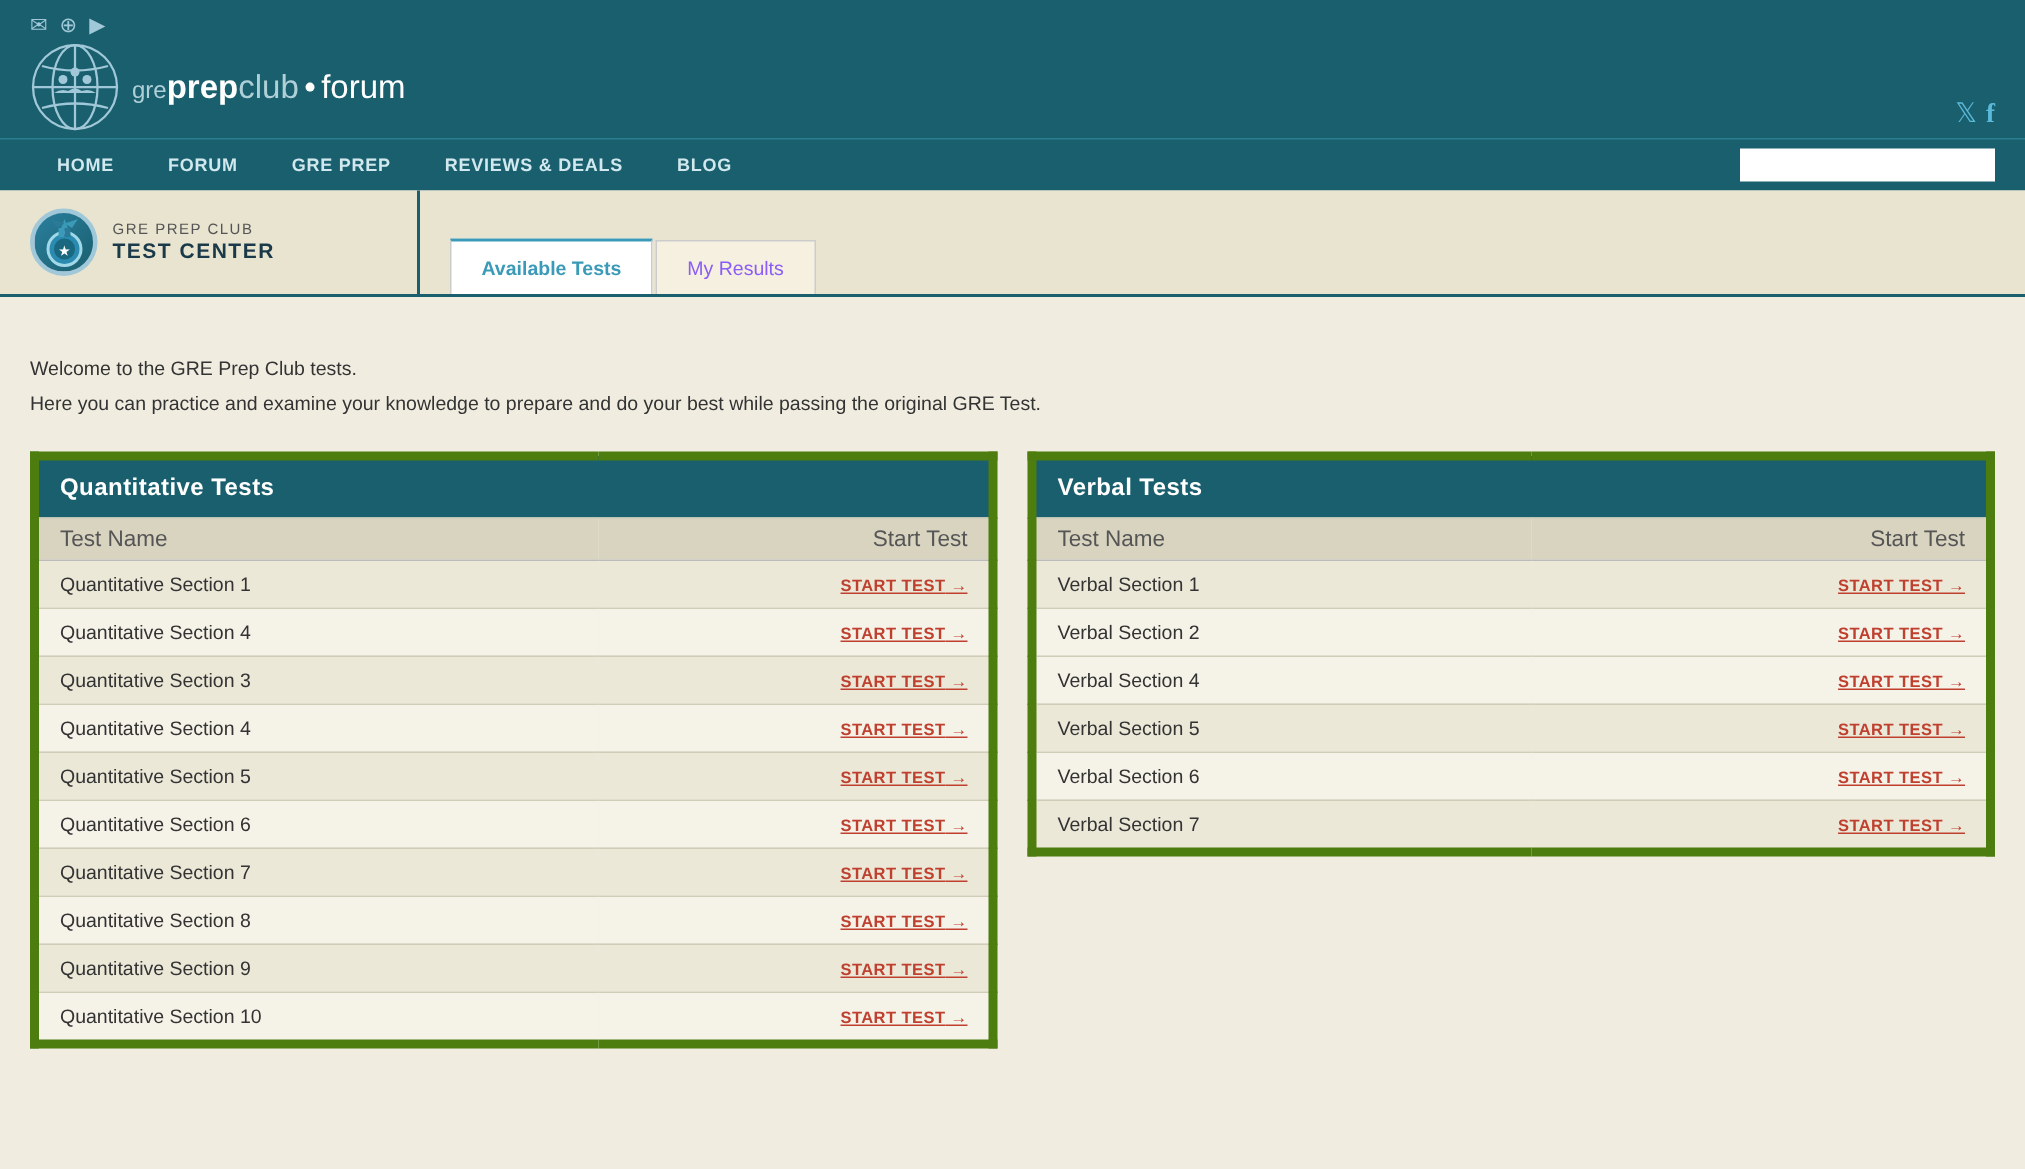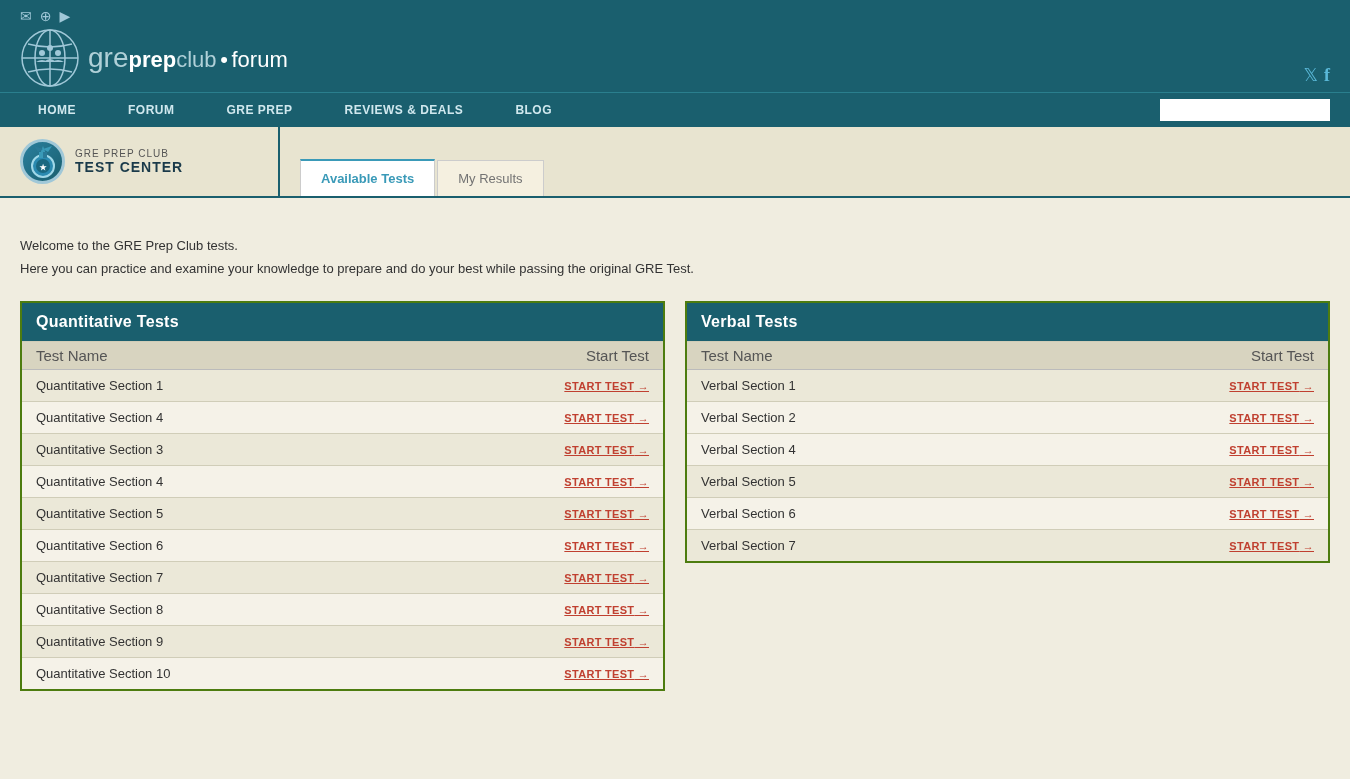--- a/index.html
+++ b/index.html
@@ -12,46 +12,46 @@
     .logo-icons { display: flex; gap: 8px; margin-bottom: 4px; }
     .logo-main { display: flex; align-items: center; gap: 8px; padding-bottom: 4px; }
     .logo-globe { width: 60px; height: 60px; }
     .social-icons { display: flex; gap: 6px; align-items: center; padding-bottom: 6px; }
     .social-icon { color: #a0c8d8; font-size: 16px; cursor: pointer; }
     .utility-icon { color: #a0c8d8; font-size: 14px; cursor: pointer; }
 
     
     .nav-bar { background: #1a5f6e; border-top: 1px solid #2a7f8e; padding: 0 20px; }
     .nav-bar-inner { max-width: 1350px; margin: 0 auto; display: flex; align-items: center; justify-content: space-between; }
-    .nav-links { display: flex; gap: 16px; }
+    .nav-links { display: flex; gap: 0; }
     .nav-link { color: #d0e8ee; font-size: 12px; font-weight: bold; padding: 10px 18px; text-decoration: none; cursor: pointer; letter-spacing: 0.5px; }
     .search-box { background: white; border: none; padding: 4px 8px; width: 170px; font-size: 12px; }
 
     
     .test-center-header { background: #e8e4d0; border-bottom: 2px solid #1a5f6e; padding: 0 20px; }
     .test-center-header-inner { max-width: 1350px; margin: 0 auto; display: flex; align-items: stretch; }
     .test-center-logo-area { display: flex; align-items: center; gap: 10px; padding: 12px 20px 12px 0; border-right: 2px solid #1a5f6e; min-width: 260px; }
     .tc-badge { width: 45px; height: 45px; border-radius: 50%; background: linear-gradient(135deg, #2a7f9e, #1a5f6e); display: flex; align-items: center; justify-content: center; color: white; font-size: 16px; border: 3px solid #a0c8d8; }
     .tc-title-area { display: flex; flex-direction: column; }
     .tc-subtitle { font-size: 10px; color: #555; letter-spacing: 1px; text-transform: uppercase; font-weight: normal; }
     .tc-title { font-size: 14px; color: #1a3a4a; font-weight: bold; letter-spacing: 1px; }
     .tc-tabs { display: flex; align-items: flex-end; padding-left: 20px; }
-    .tc-tab { padding: 10px 20px; font-size: 13px; cursor: pointer; border: 1px solid #ccc; border-bottom: none; margin-right: 2px; background: #f5f0e0; color: #737373; text-decoration: none; }
+    .tc-tab { padding: 10px 20px; font-size: 13px; cursor: pointer; border: 1px solid #ccc; border-bottom: none; margin-right: 2px; background: #f5f0e0; color: #8b5cf6; text-decoration: none; }
     .tc-tab.active { background: white; color: #3a9ab8; border-top: 2px solid #3a9ab8; font-weight: bold; }
 
     
     .main-content { max-width: 1350px; margin: 16px auto; padding: 20px 20px; }
     .welcome-text { margin-bottom: 20px; color: #333; line-height: 1.8; font-size: 13px; }
 
     
     .tables-row { display: flex; gap: 20px; align-items: flex-start; }
     .table-section { flex: 1; }
 
     
-    .test-table { width: 100%; border-collapse: collapse; border: 2px solid #4d7c0f; }
+    .test-table { width: 100%; border-collapse: collapse; border: 6px solid #4d7c0f; }
     .test-table .table-header { background: #1a5f6e; color: white; font-size: 16px; font-weight: bold; padding: 10px 14px; letter-spacing: 0.3px; }
     .test-table .col-header { background: #d8d4c0; color: #555; font-size: 15px; padding: 5px 14px; border-bottom: 1px solid #bbb; }
     .test-table .col-header.right { text-align: right; padding-right: 14px; }
     .test-table tr.row-even { background: #f5f2e8; }
     .test-table tr.row-odd { background: #ebe8d8; }
     .test-table td { padding: 8px 14px; border-bottom: 1px solid #d0cdb8; font-size: 13px; color: #333; }
     .test-table td.start-cell { text-align: right; white-space: nowrap; }
     .start-test-link { color: #c04030; font-size: 11px; font-weight: bold; text-decoration: underline; cursor: pointer; letter-spacing: 0.3px; }
     .start-test-link::after { content: ' →'; }
   </style>
@@ -77,21 +77,21 @@
           <path d="M8 44 Q30 38 52 44" fill="none" stroke="#a0c8d8" stroke-width="1.5"></path>
 
           <circle cx="22" cy="25" r="3" fill="#a0c8d8"></circle>
           <circle cx="30" cy="20" r="3" fill="#a0c8d8"></circle>
           <circle cx="38" cy="25" r="3" fill="#a0c8d8"></circle>
           <path d="M16 34 Q22 30 28 34" fill="#a0c8d8"></path>
           <path d="M24 34 Q30 28 36 34" fill="#a0c8d8"></path>
           <path d="M32 34 Q38 30 44 34" fill="#a0c8d8"></path>
         </svg>
         <div style="cursor:pointer;">
-          <span style="color:#b0d0d8; font-size:28px; font-weight:normal;">gre</span><span style="color:white; font-size:22px; font-weight:bold;">prep</span><span style="color:#b0d0d8; font-size:22px; font-weight:normal;">club</span>
+          <span style="color:#b0d0d8; font-size:16px; font-weight:normal;">gre</span><span style="color:white; font-size:22px; font-weight:bold;">prep</span><span style="color:#b0d0d8; font-size:22px; font-weight:normal;">club</span>
           <span style="color:white; font-size:22px;">•</span>
           <span style="color:white; font-size:22px;">forum</span>
         </div>
       </div>
     </div>
     <div class="social-icons">
       <span class="social-icon" style="font-size:18px; color:#5ab8d8;">𝕏</span>
       <span class="social-icon" style="font-size:18px; color:#5ab8d8; font-family: serif; font-weight:bold;">f</span>
     </div>
   </div>

